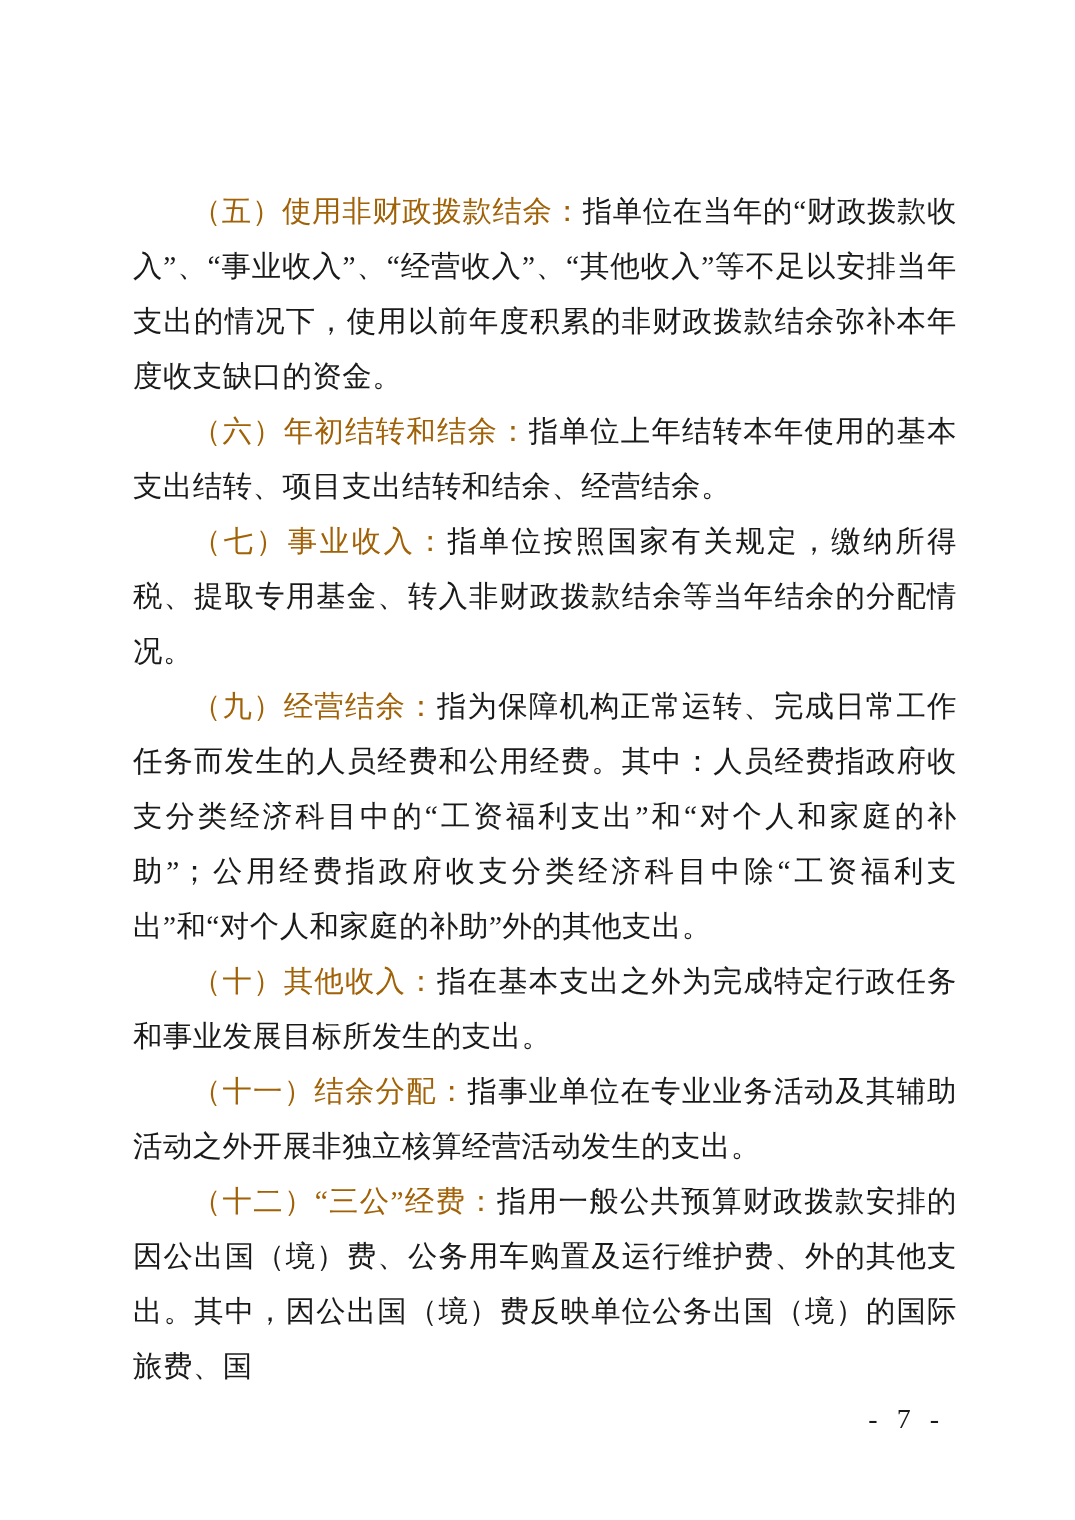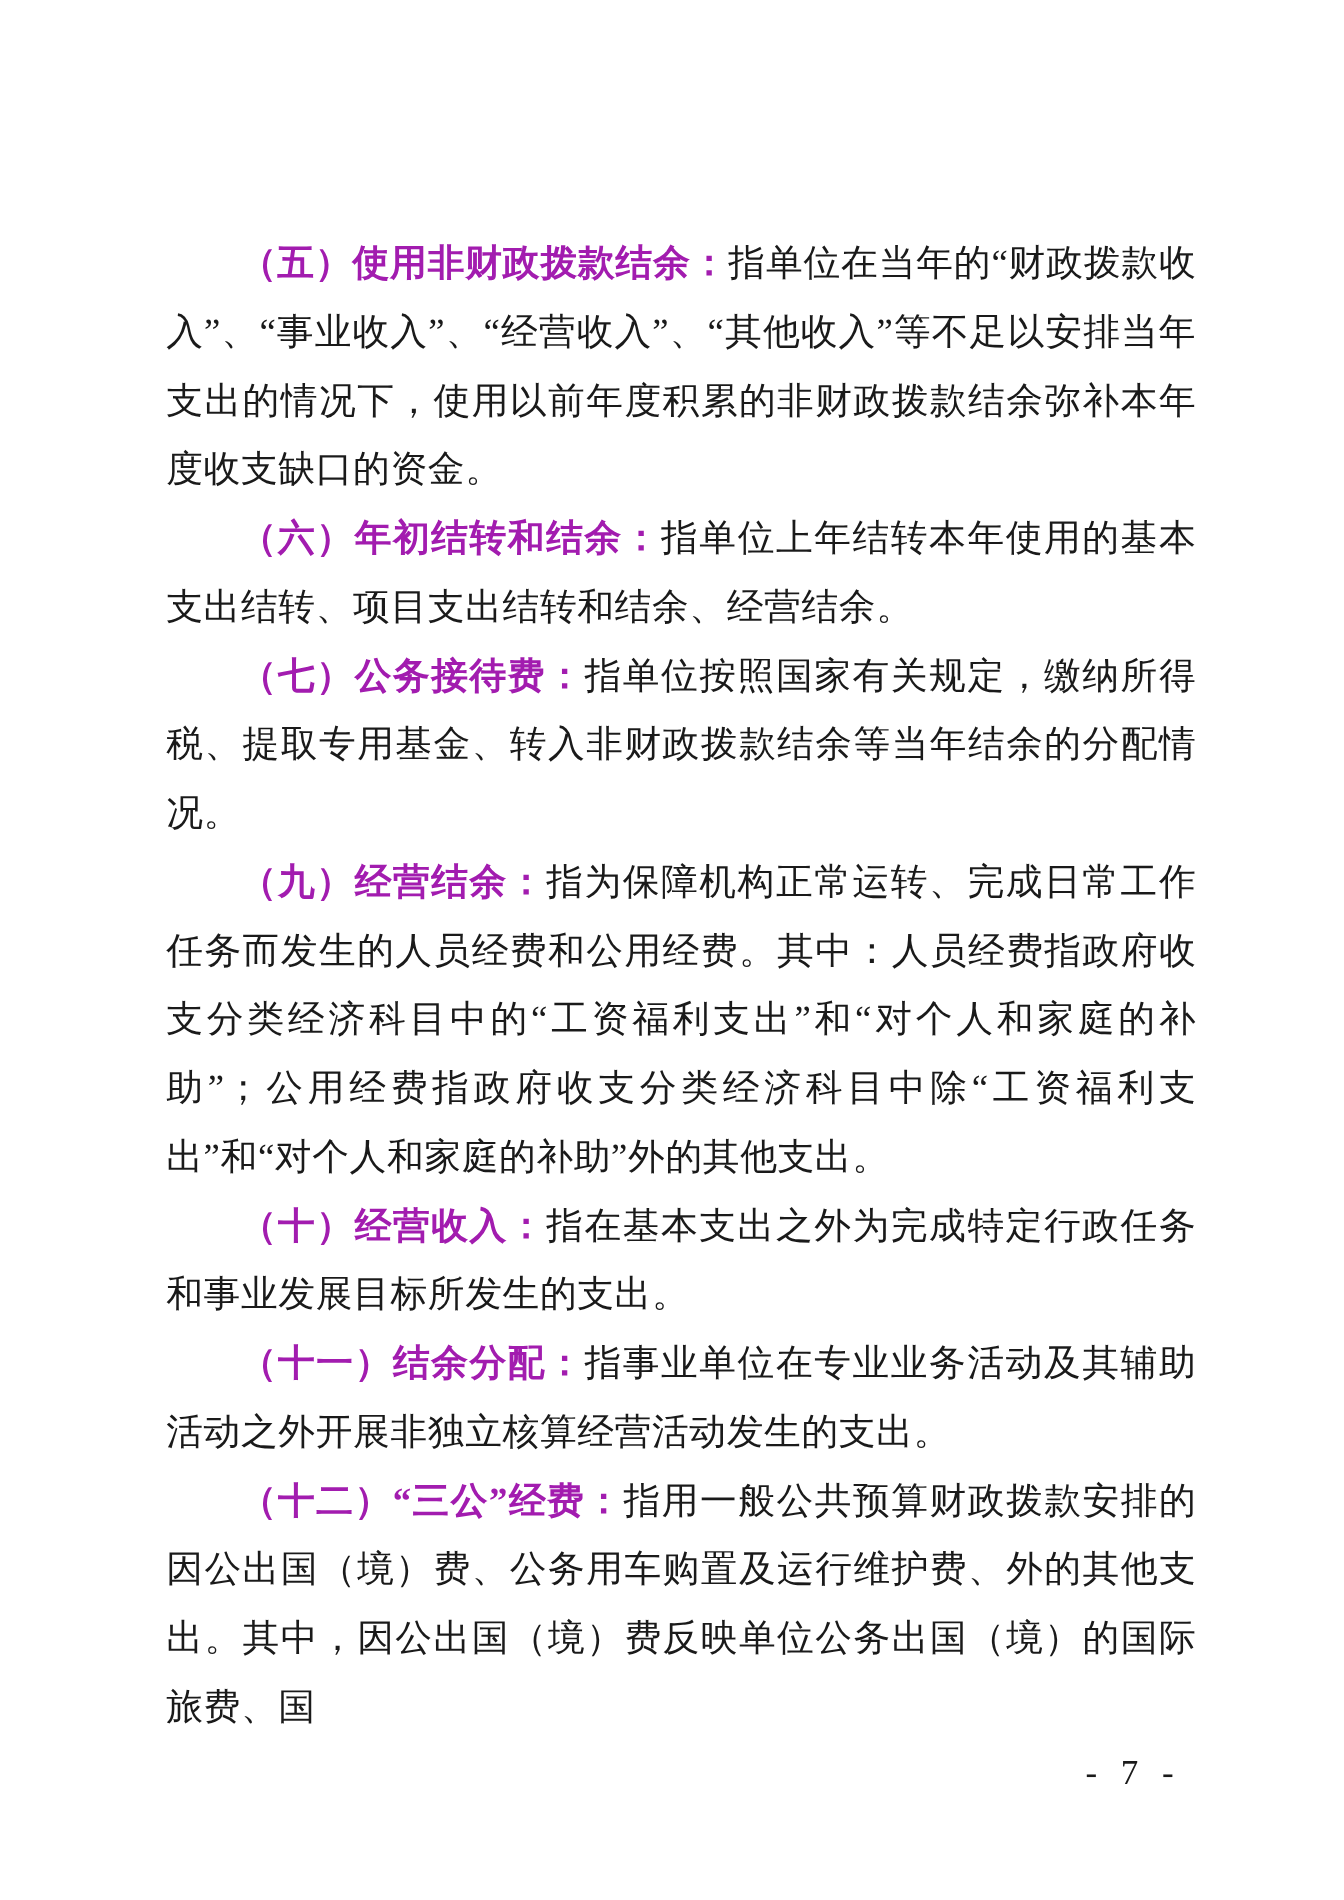--- a/index.html
+++ b/index.html
@@ -23,22 +23,22 @@
   }
   .para {
     font-size: 29.4px;
     line-height: 55px;
     text-align: justify;
     text-indent: 2em;
     letter-spacing: 0.5px;
     color: #1a1a1a;
   }
   .para .term {
-    font-weight: 700;
-    color: #a21caf;
+    font-weight: 400;
+    color: #a16207;
   }
   .page-number {
     position: absolute;
     top: 1402px;
     right: 130px;
     font-size: 28px;
     line-height: 34px;
     letter-spacing: 6px;
     color: #1a1a1a;
     font-family: "Liberation Serif", "DejaVu Serif", serif;
@@ -47,26 +47,26 @@
 </head>
 <body>
 
 <div class="page">
   <div class="text-block">
 
     <p class="para"><span class="term">（五）使用非财政拨款结余：</span><span>指单位在当年的“财政拨款收入”、“事业收入”、“经营收入”、“其他收入”等不足以安排当年支出的情况下，使用以前年度积累的非财政拨款结余弥补本年度收支缺口的资金。</span></p>
 
     <p class="para"><span class="term">（六）年初结转和结余：</span><span>指单位上年结转本年使用的基本支出结转、项目支出结转和结余、经营结余。</span></p>
 
-    <p class="para"><span class="term">（七）公务接待费：</span><span>指单位按照国家有关规定，缴纳所得税、提取专用基金、转入非财政拨款结余等当年结余的分配情况。</span></p>
+    <p class="para"><span class="term">（七）事业收入：</span><span>指单位按照国家有关规定，缴纳所得税、提取专用基金、转入非财政拨款结余等当年结余的分配情况。</span></p>
 
 
     <p class="para"><span class="term">（九）经营结余：</span><span>指为保障机构正常运转、完成日常工作任务而发生的人员经费和公用经费。其中：人员经费指政府收支分类经济科目中的“工资福利支出”和“对个人和家庭的补助”；公用经费指政府收支分类经济科目中除“工资福利支出”和“对个人和家庭的补助”外的其他支出。</span></p>
 
-    <p class="para"><span class="term">（十）经营收入：</span><span>指在基本支出之外为完成特定行政任务和事业发展目标所发生的支出。</span></p>
+    <p class="para"><span class="term">（十）其他收入：</span><span>指在基本支出之外为完成特定行政任务和事业发展目标所发生的支出。</span></p>
 
     <p class="para"><span class="term">（十一）结余分配：</span><span>指事业单位在专业业务活动及其辅助活动之外开展非独立核算经营活动发生的支出。</span></p>
 
     <p class="para"><span class="term">（十二）“三公”经费：</span><span>指用一般公共预算财政拨款安排的因公出国（境）费、公务用车购置及运行维护费、外的其他支出。其中，因公出国（境）费反映单位公务出国（境）的国际旅费、国</span></p>
 
   </div>
 
   <div class="page-number">- 7 -</div>
 </div>
 

